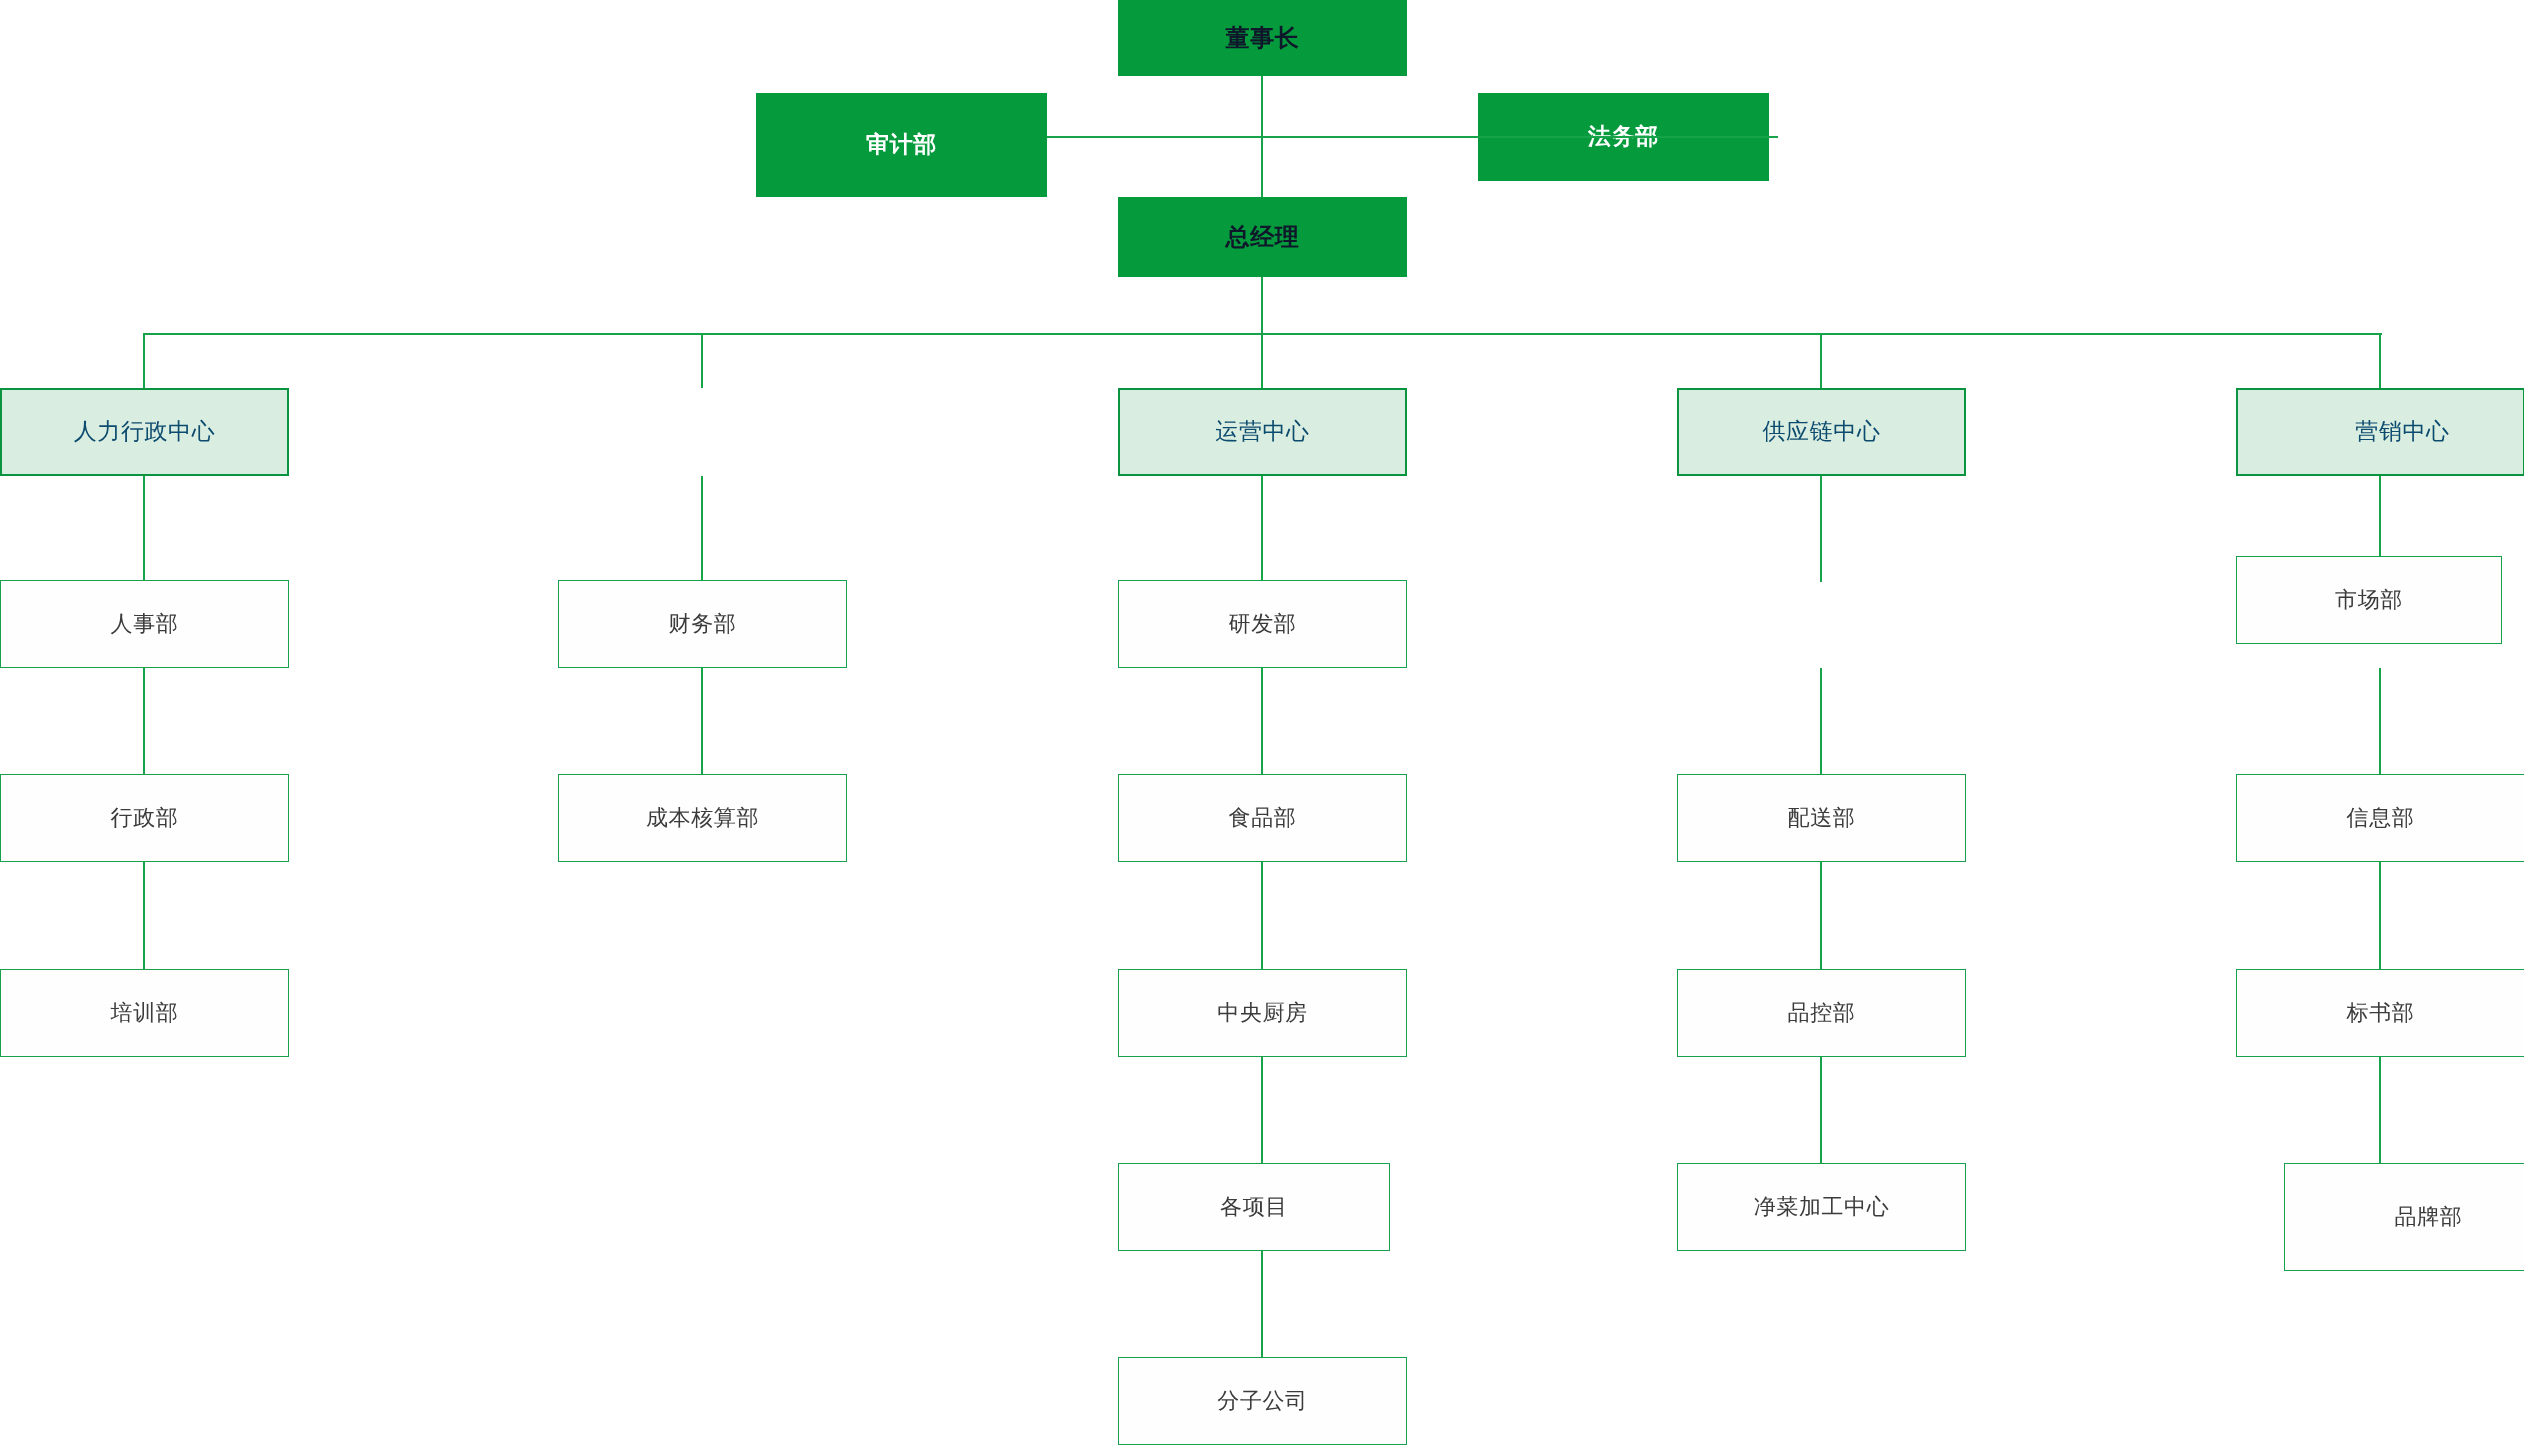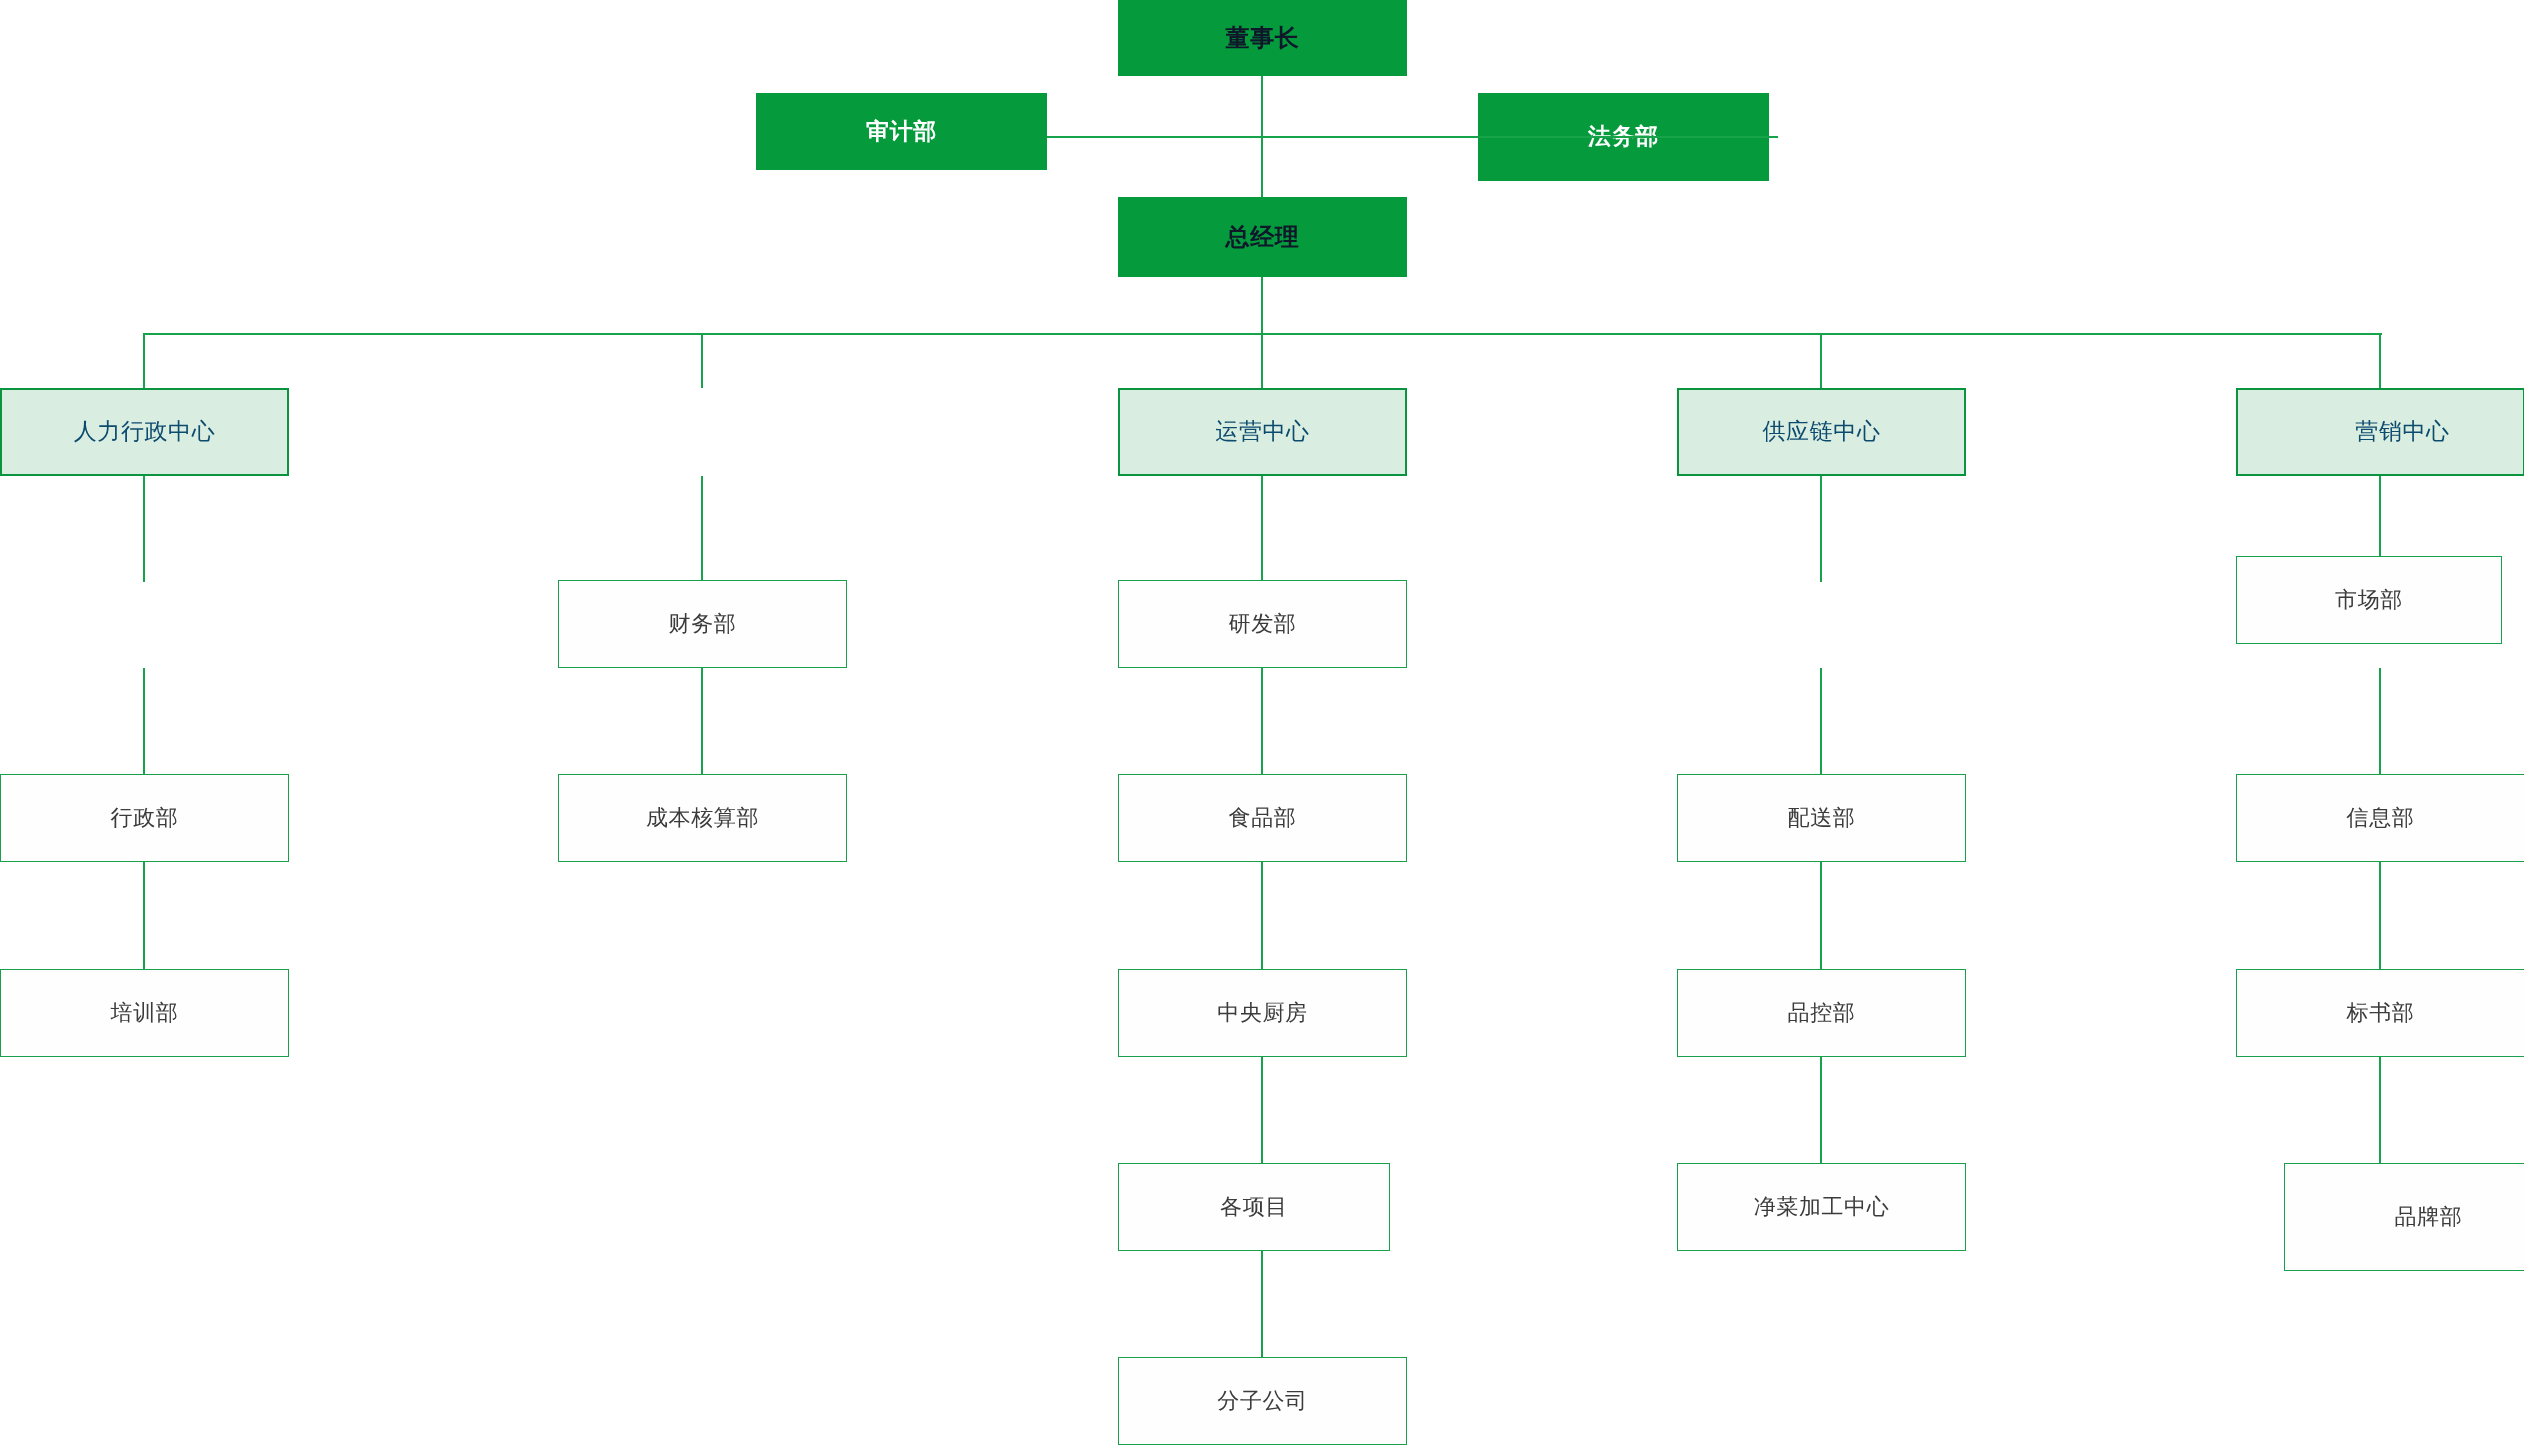--- a/index.html
+++ b/index.html
@@ -79,21 +79,21 @@
 <body>
 
 <div id="org-chart">
 
   <div class="node exec" style="left:1118px; top:0px; width:289px; height:76px;">
     <span class="node-label">董事长</span>
   </div>
 
   <div class="line line-v" style="left:1261px; top:76px; height:121px;"></div>
 
-  <div class="node staff" style="left:756px; top:93px; width:291px; height:77px;">
+  <div class="node staff" style="left:756px; top:93px; width:291px; height:104px;">
     <span class="node-label">审计部</span>
   </div>
 
   <div class="node staff" style="left:1478px; top:93px; width:291px; height:88px;">
     <span class="node-label">法务部</span>
   </div>
 
   <div class="line line-h" style="left:1047px; top:136px; width:731px;"></div>
 
   <div class="node exec" style="left:1118px; top:197px; width:289px; height:80px;">
@@ -103,20 +103,23 @@
   <div class="line line-v" style="left:1261px; top:277px; height:58px;"></div>
 
   <div class="line line-h" style="left:143px; top:333px; width:2239px;"></div>
 
   <div class="line line-v" style="left:143px; top:333px; height:55px;"></div>
   <div class="node center" style="left:0px; top:388px; width:289px; height:88px;">
     <span class="node-label">人力行政中心</span>
   </div>
 
   <div class="line line-v" style="left:143px; top:476px; height:106px;"></div>
+  <div class="node dept" style="left:0px; top:580px; width:289px; height:88px;">
+    <span class="node-label">人事部</span>
+  </div>
 
   <div class="line line-v" style="left:143px; top:668px; height:106px;"></div>
   <div class="node dept" style="left:0px; top:774px; width:289px; height:88px;">
     <span class="node-label">行政部</span>
   </div>
 
   <div class="line line-v" style="left:143px; top:862px; height:107px;"></div>
   <div class="node dept" style="left:0px; top:969px; width:289px; height:88px;">
     <span class="node-label">培训部</span>
   </div>

